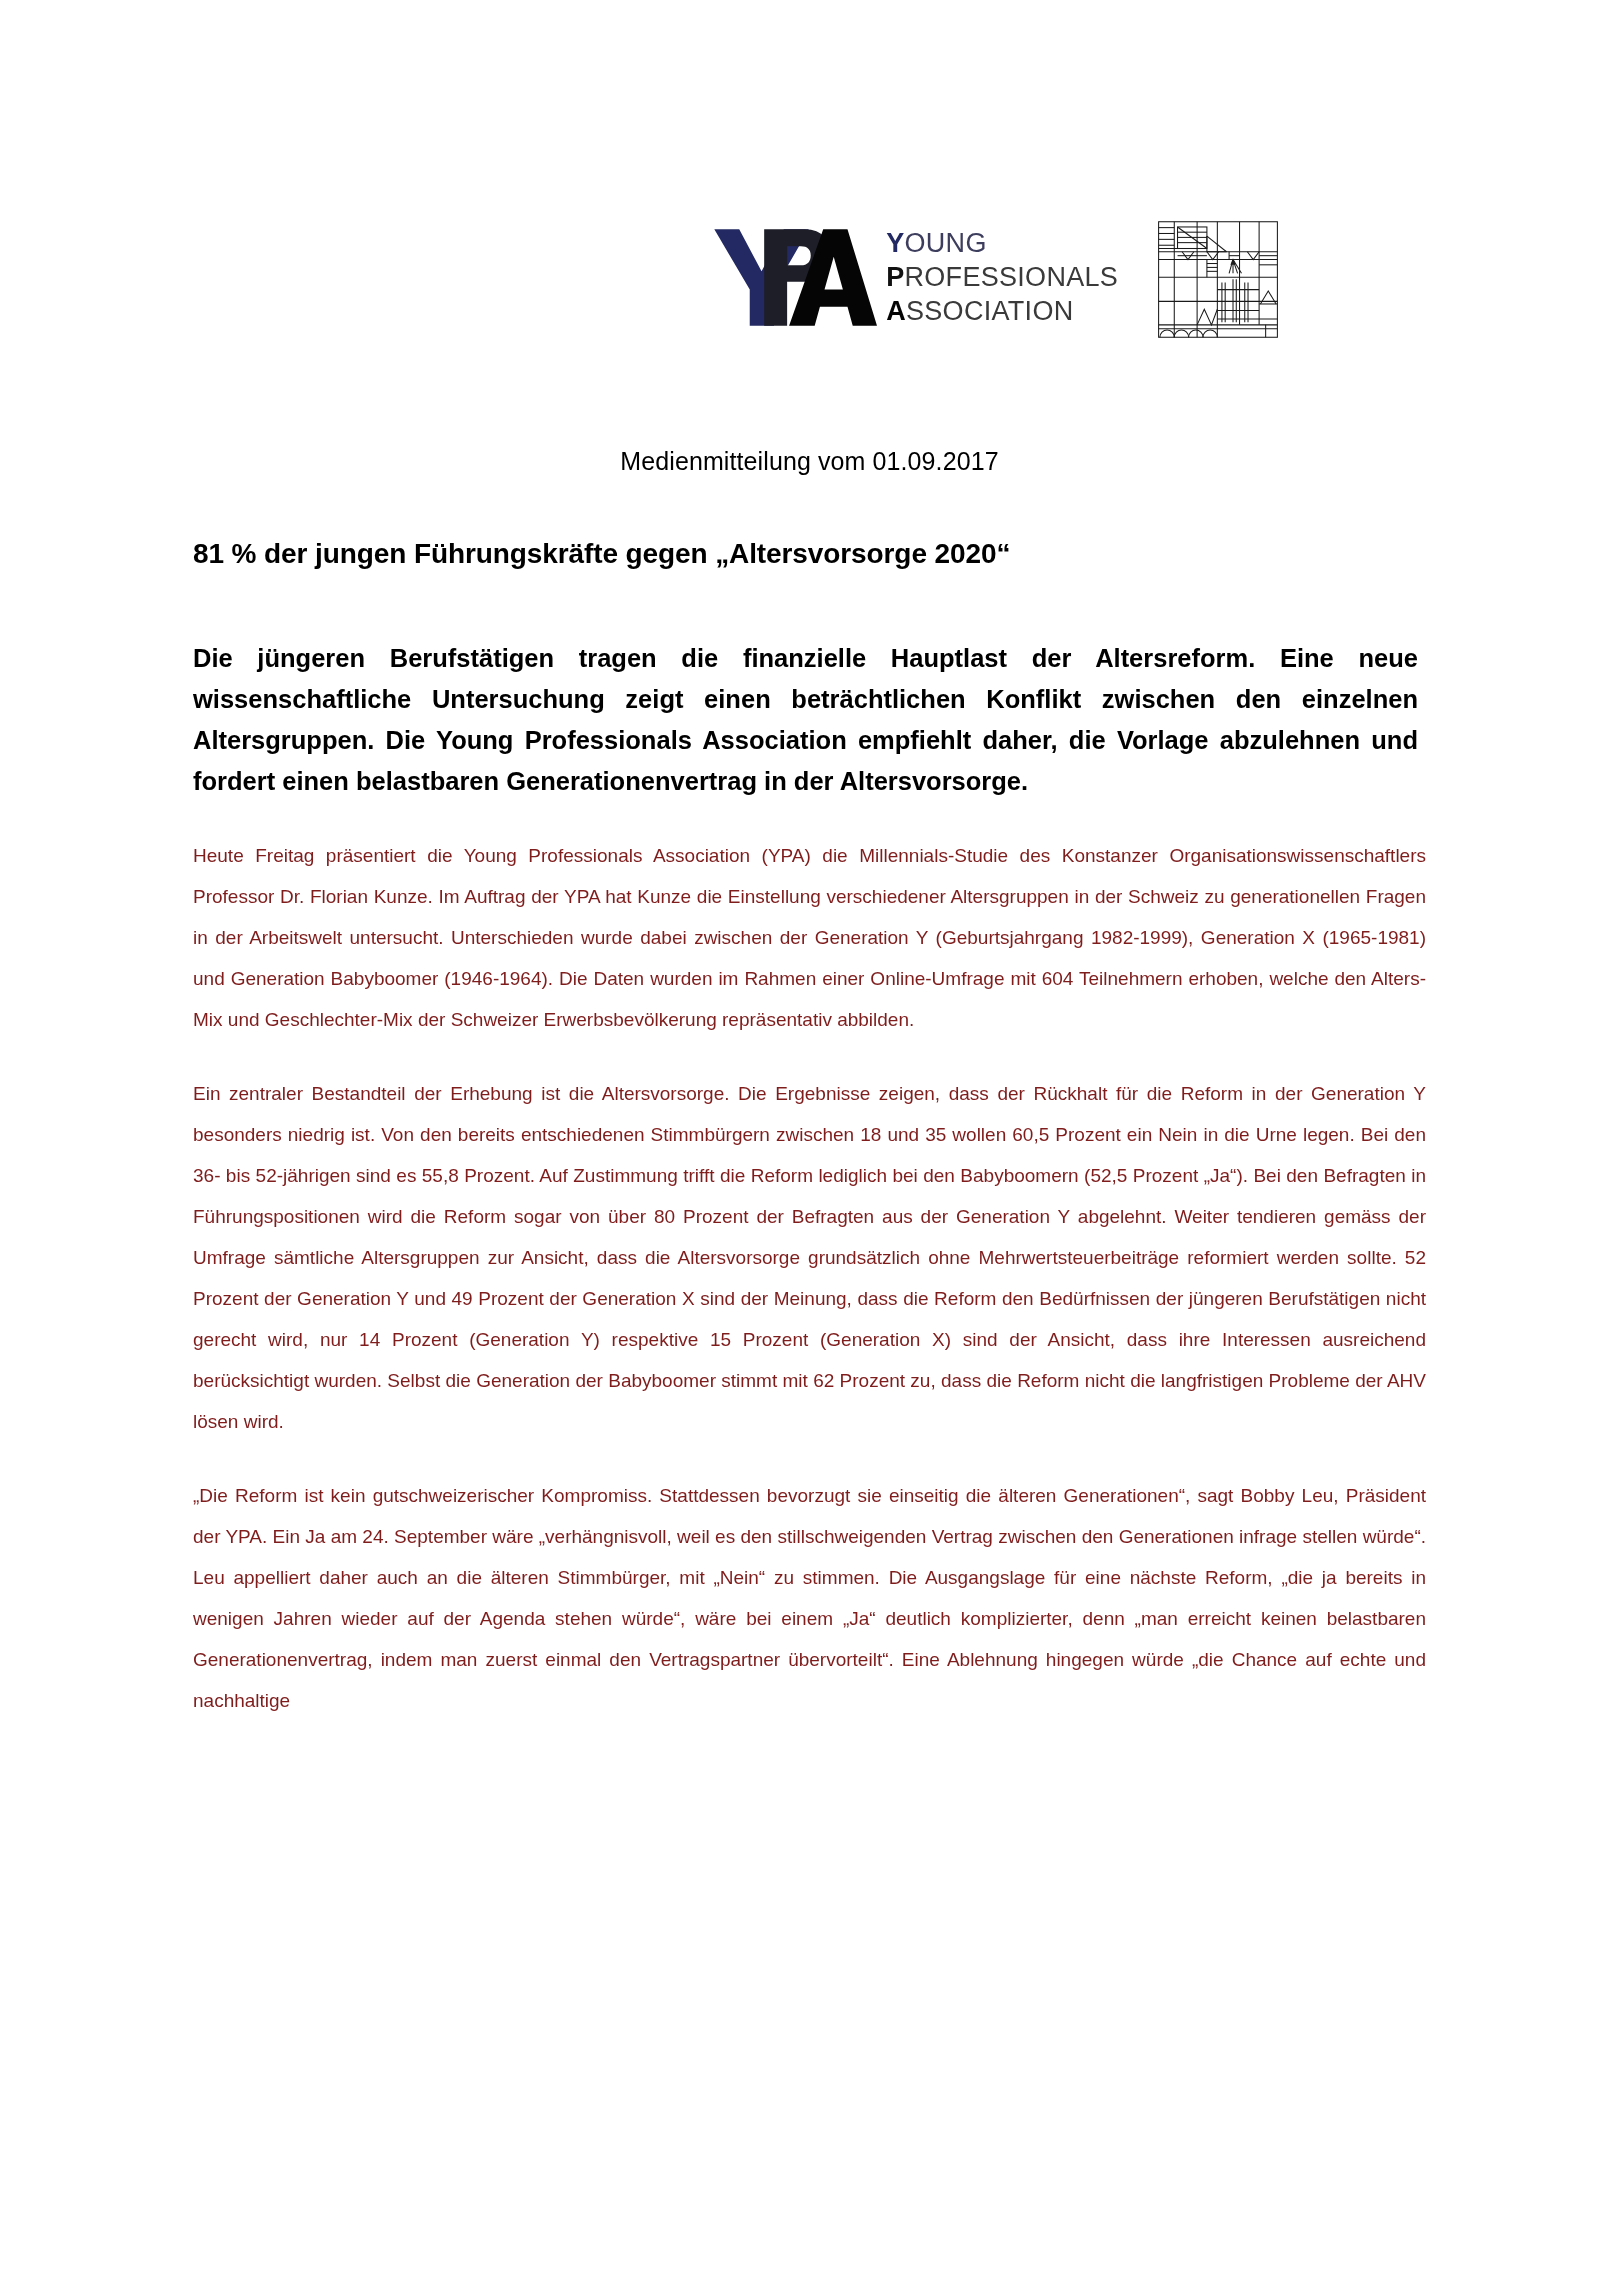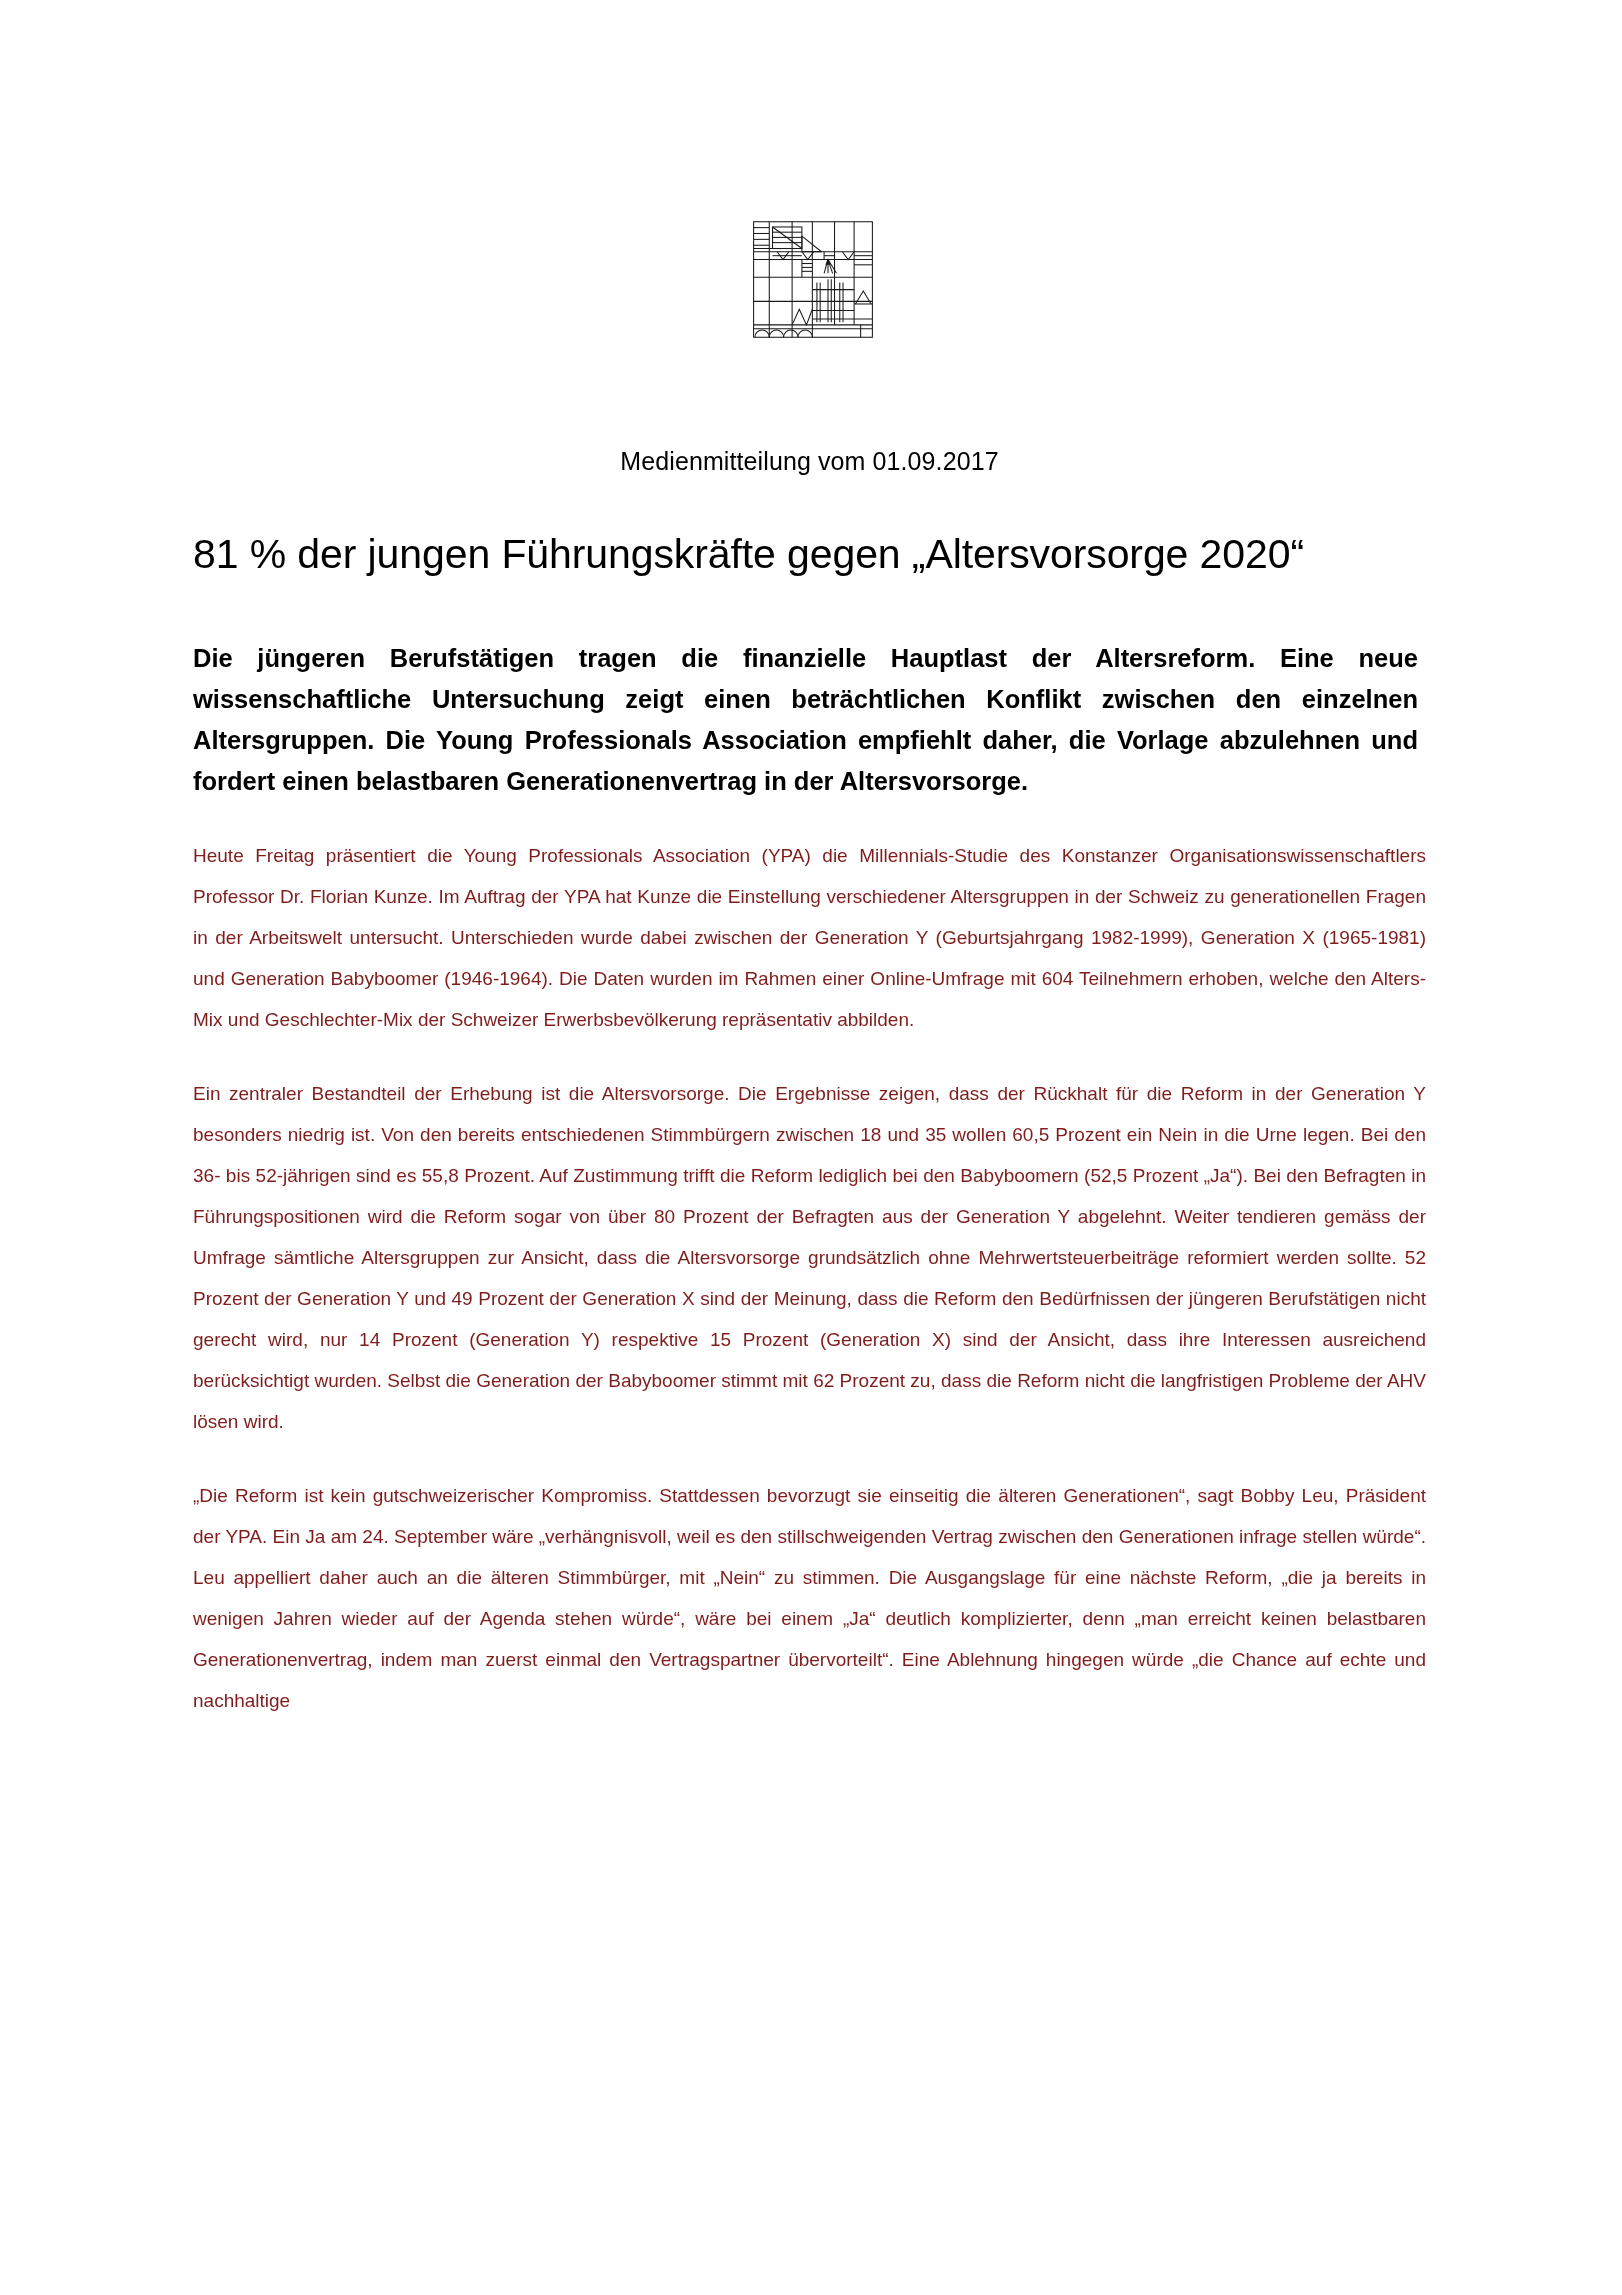--- a/index.html
+++ b/index.html
@@ -109,22 +109,22 @@
   .meta-line {
     font-size: 25px;
     line-height: 33px;
     letter-spacing: 0.1px;
     color: #000;
     margin: 0 0 0 0;
     text-align: center;
   }
 
   .doc-title {
-    font-size: 41px;
-    font-weight: normal;
+    font-size: 28px;
+    font-weight: bold;
     line-height: 48px;
     letter-spacing: -0.1px;
     margin: 52px 0 0 0;
     color: #000;
     white-space: nowrap;
   }
 
   .lead {
     font-size: 25.5px;
     font-weight: bold;
@@ -148,20 +148,39 @@
   
   .para.clipped { margin-bottom: 16px; }
 </style>
 </head>
 <body>
 
 <div class="page">
 
   <div class="header-logos">
 
+    <div class="ypa-logo">
+      <div class="ypa-mark">
+        <svg width="164" height="105" viewBox="0 0 250 160" xmlns="http://www.w3.org/2000/svg">
+
+          <polygon points="2,8 40,8 74,72 108,8 146,8 93,100 93,155 56,155 56,100" fill="#232a63"></polygon>
+
+          <path d="M78,8 L140,8 C167,8 180,26 180,48 C180,71 166,88 139,88 L113,88 L113,155 L78,155 Z
+                   M113,34 L113,63 L134,63 C144,63 149,57 149,48 C149,39 144,34 134,34 Z" fill="#1e1e28"></path>
+
+          <path d="M152,155 L116,155 L168,8 L205,8 L250,155 L213,155 L205,126 L163,126 L155,155 Z
+                   M170,100 L198,100 L184,50 Z" fill="#050505"></path>
+        </svg>
+      </div>
+      <div class="ypa-words">
+        <div class="ypa-word w-young"><span class="cap">Y</span>OUNG</div>
+        <div class="ypa-word w-prof"><span class="cap">P</span>ROFESSIONALS</div>
+        <div class="ypa-word w-assoc"><span class="cap">A</span>SSOCIATION</div>
+      </div>
+    </div>
 
     <div class="uk-lockup">
       <div class="uk-mark">
         <svg width="124" height="121" viewBox="0 0 190 185" xmlns="http://www.w3.org/2000/svg" stroke="#1a1a1a" stroke-width="1.6" fill="none">
 
           <rect x="4" y="4" width="182" height="177"></rect>
 
           <line x1="4" y1="50" x2="186" y2="50"></line>
           <line x1="4" y1="62" x2="186" y2="62"></line>
           <line x1="4" y1="89" x2="186" y2="89"></line>

